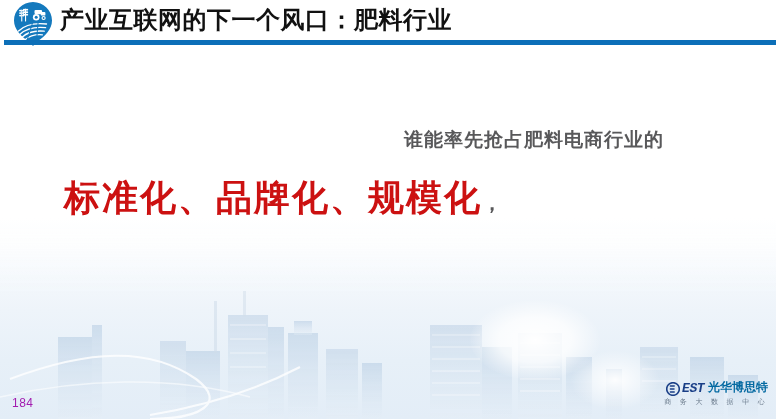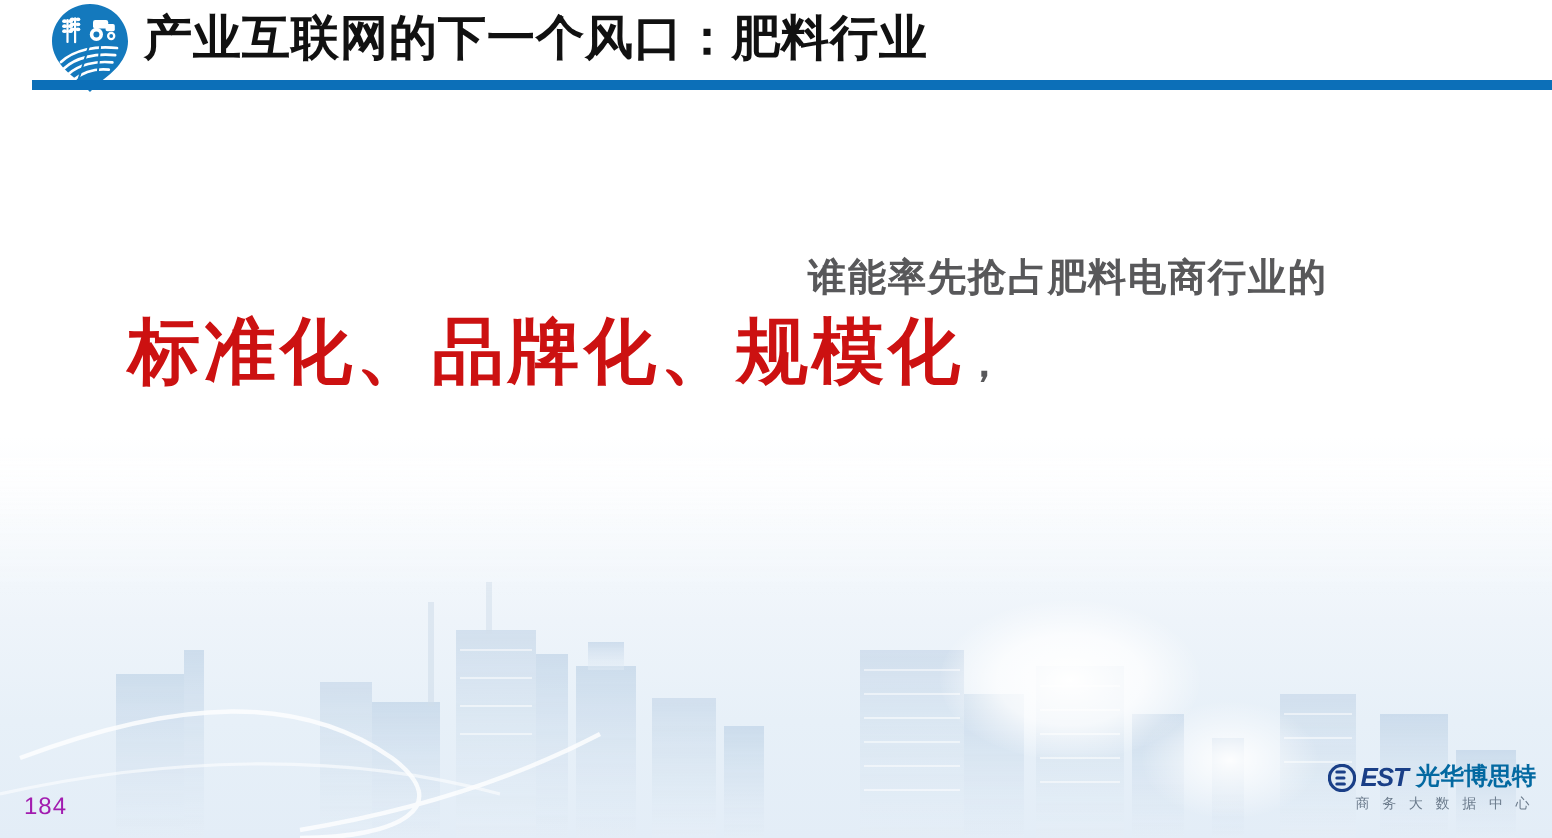--- a/index.html
+++ b/index.html
@@ -58,21 +58,21 @@
     left: 570px; top: 350px;
     width: 90px; height: 60px;
     border-radius: 50%;
     background: radial-gradient(ellipse at center, rgba(255,255,255,0.95) 0%, rgba(255,255,255,0) 70%);
     pointer-events: none;
   }
 
   
   .header {
     position: absolute;
-    left: 16px; top: 0;
+    left: 4px; top: 0;
     width: 616px;
     height: 46px;
   }
   .pin-logo {
     position: absolute;
     left: 8px; top: 1px;
     width: 42px; height: 46px;
   }
   .title {
     position: absolute;
@@ -104,26 +104,27 @@
   .line-sub {
     font-size: 19px;
     font-weight: bold;
     color: #58585a;
     letter-spacing: 1px;
     line-height: 28px;
     white-space: nowrap;
     text-align: right;
   }
   .line-red {
+    margin-top: 16px;
     margin-bottom: 14px;
     font-size: 36px;
     font-weight: bold;
     color: #cc1111;
     letter-spacing: 2px;
-    line-height: 44px;
+    line-height: 56px;
     white-space: nowrap;
   }
   .line-red .tail-comma {
     font-size: 20px;
     color: #58585a;
     font-weight: bold;
     letter-spacing: 0;
     vertical-align: baseline;
   }
 
@@ -139,20 +140,21 @@
   }
 
   
   .brand {
     position: absolute;
     right: 8px;
     top: 381px;
     width: 104px;
     height: 32px;
     text-align: right;
+    font-family: Liberation Mono, monospace;
   }
   .brand-row {
     display: flex;
     align-items: center;
     justify-content: flex-end;
     gap: 2px;
     height: 15px;
   }
   .brand-mark {
     display: inline-block;

